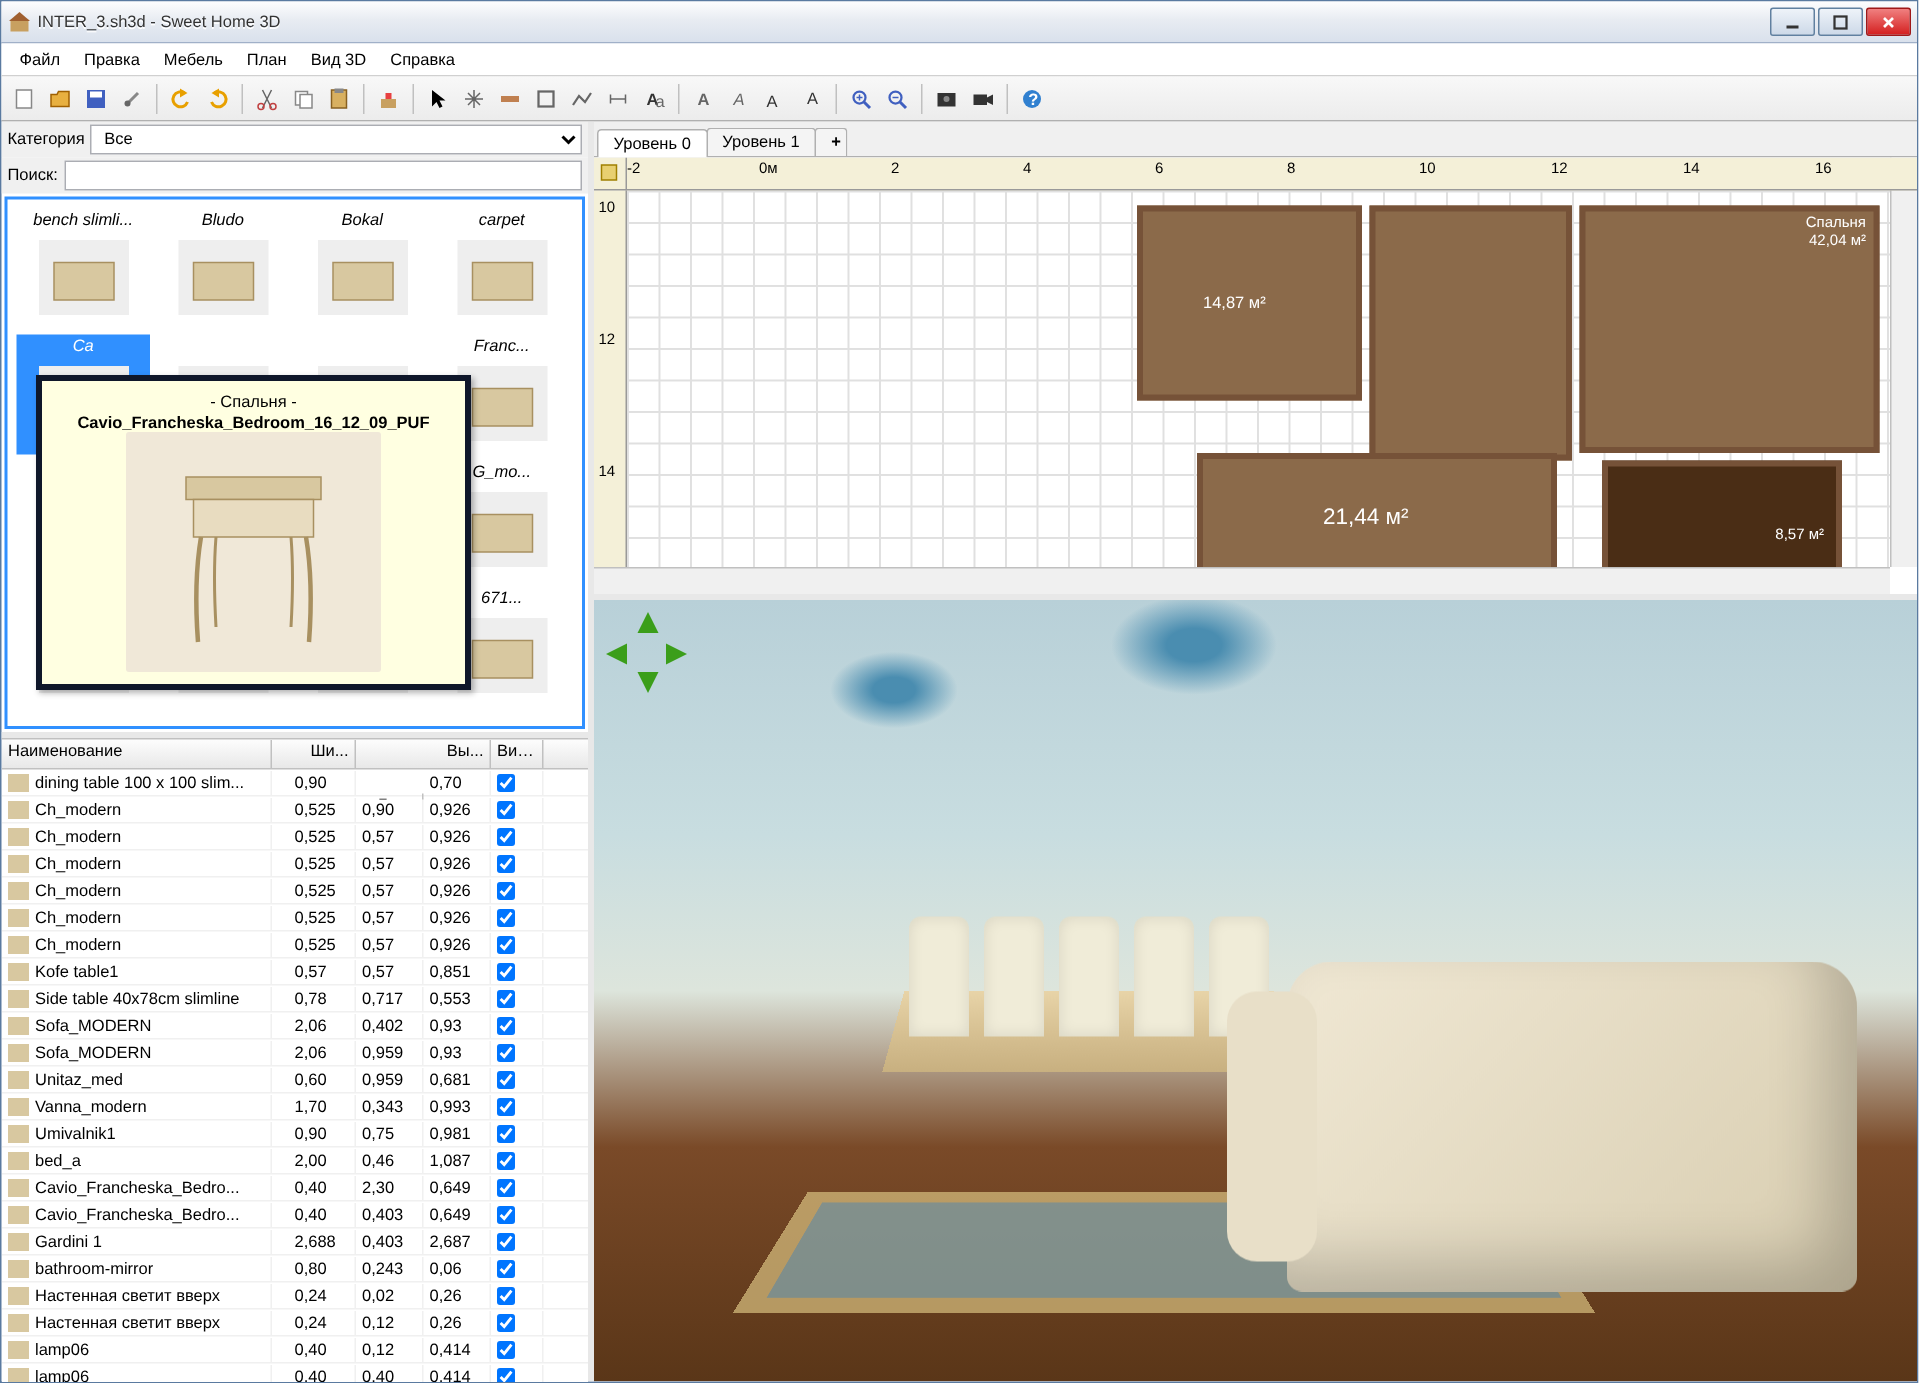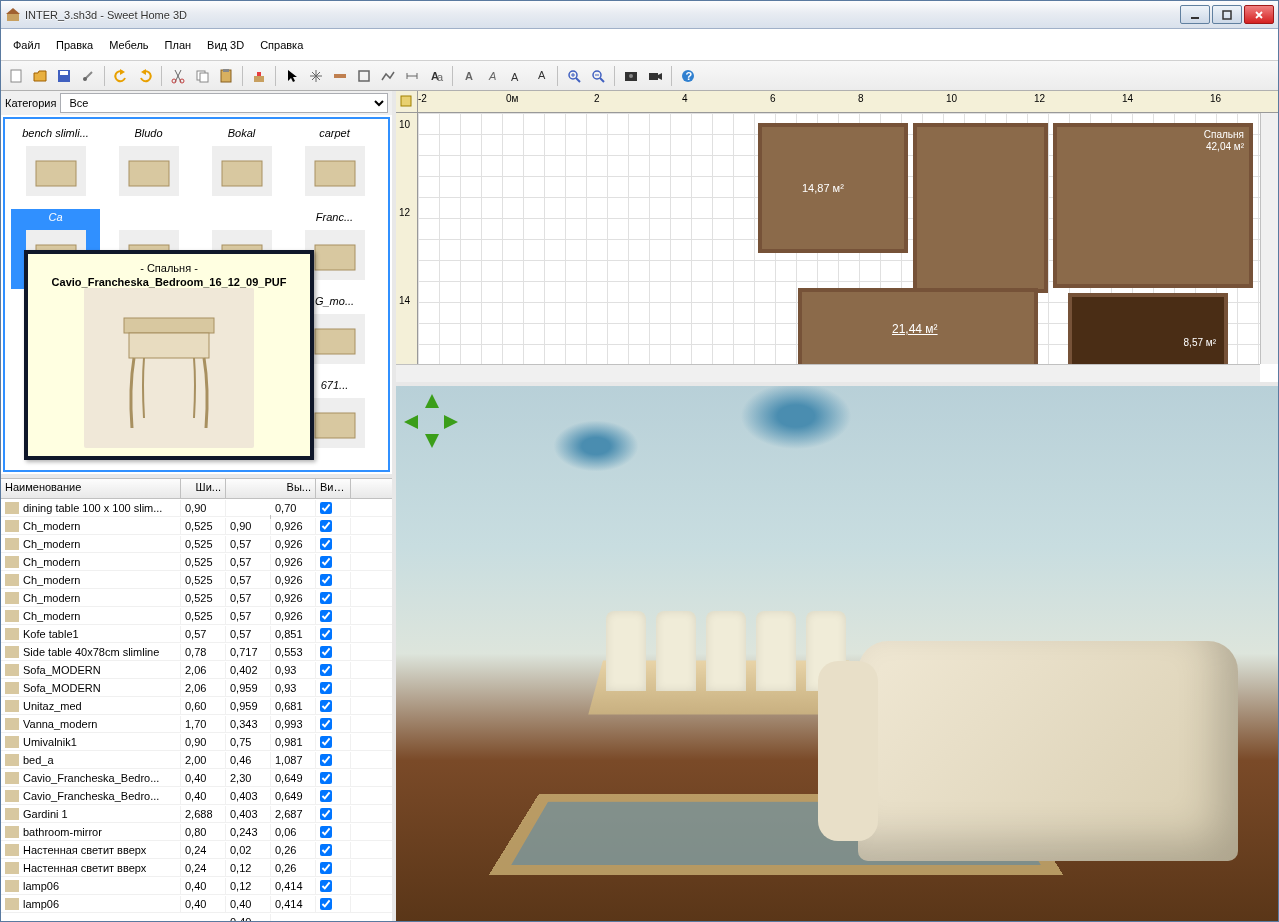--- a/index.html
+++ b/index.html
@@ -5,21 +5,21 @@
 * { margin: 0; padding: 0; box-sizing: border-box; font-family: "Segoe UI", Tahoma, sans-serif; font-size: 11px; }
 body { background: #f0f0f0; overflow: hidden; }
 .window { width: 1279px; height: 922px; background: #fff; border: 1px solid #5a7aa0; display: flex; flex-direction: column; }
 .titlebar { height: 28px; background: linear-gradient(to bottom, #fdfdfe, #e8ecf2 45%, #d9e1ec); display: flex; align-items: center; padding: 0 4px; border-bottom: 1px solid #a0b0c8; }
 .titlebar-icon { width: 16px; height: 16px; margin-right: 4px; }
 .titlebar-text { flex: 1; color: #333; text-shadow: 0 1px 0 #fff; }
 .win-buttons { display: flex; gap: 0; }
 .win-btn { width: 30px; height: 19px; border: 1px solid #6080a0; background: linear-gradient(to bottom, #eef3f9, #cdd9e8); display: flex; align-items: center; justify-content: center; cursor: pointer; border-radius: 2px; margin-left: 2px; }
 .win-btn.close { background: linear-gradient(to bottom, #f08080, #d42020); border-color: #a01818; }
 .win-btn svg { width: 12px; height: 12px; }
-.menubar { height: 32px; background: #fff; display: flex; align-items: center; padding: 0 4px; border-bottom: 1px solid #d0d0d0; }
+.menubar { height: 22px; background: #fff; display: flex; align-items: center; padding: 0 4px; border-bottom: 1px solid #d0d0d0; }
 .menu-item { padding: 2px 8px; cursor: pointer; color: #000; }
 .toolbar { height: 30px; background: linear-gradient(to bottom, #f8f8f8, #ececec); display: flex; align-items: center; padding: 0 4px; border-bottom: 1px solid #b0b0b0; gap: 2px; }
 .tb-btn { width: 22px; height: 22px; display: flex; align-items: center; justify-content: center; cursor: pointer; border: 1px solid transparent; border-radius: 2px; }
 .tb-sep { width: 1px; height: 20px; background: #c0c0c0; margin: 0 3px; }
 .content { flex: 1; display: flex; overflow: hidden; }
 .left-panel { width: 395px; display: flex; flex-direction: column; border-right: 4px solid #e8e8e8; }
 .right-panel { flex: 1; display: flex; flex-direction: column; overflow: hidden; position:relative; }
 .filter-row { display: flex; align-items: center; padding: 2px 4px; gap: 4px; background: #f0f0f0; }
 .filter-label { white-space: nowrap; }
 .filter-select { flex: 1; height: 20px; border: 1px solid #abadb3; background: #fff; padding: 0 4px; }
@@ -34,21 +34,21 @@
 .tooltip .tt-cat { margin-bottom: 2px; }
 .tooltip .tt-name { font-weight: bold; margin-bottom: 0; }
 .tooltip .tt-img { width: 170px; height: 160px; margin: 0 auto; background: #f0e8d8; border-radius: 2px; }
 .splitter-h { height: 4px; background: #e8e8e8; cursor: row-resize; }
 .furn-table { flex: 1; background: #fff; overflow-y: auto; overflow-x: hidden; border-top: 1px solid #c0c0c0; }
 .ft-head { display: flex; background: linear-gradient(to bottom, #fdfdfd, #e8e8e8); border-bottom: 1px solid #c0c0c0; position: sticky; top: 0; height: 20px; }
 .ft-col { border-right: 1px solid #c0c0c0; padding: 2px 4px; overflow: hidden; white-space: nowrap; text-overflow: ellipsis; }
 .ft-row { display: flex; height: 18px; border-bottom: 1px solid #f0f0f0; align-items: center; }
 .ft-row .ft-col { display: flex; align-items: center; gap: 2px; border-right: 1px solid #f0f0f0; }
 .ft-name { width: 180px; }
-.ft-w { width: 45px; text-align: right; }
+.ft-w { width: 45px; text-align: right; margin-left: 11px; }
 .ft-d { width: 45px; text-align: right; margin-top: 36px; }
 .ft-h { width: 45px; text-align: right; }
 .ft-v { width: 35px; text-align: center; }
 .ft-icon { width: 14px; height: 12px; background: #d8c8a0; display: inline-block; margin-right:2px; }
 .ft-cb { width: 12px; height: 12px; }
 .tabs { height: 24px; display: flex; align-items: flex-end; background: #f0f0f0; border-bottom: 1px solid #b0b0b0; padding-left: 2px; gap: 0; }
 .tab { padding: 3px 10px; border: 1px solid #b0b0b0; border-bottom: none; background: #f4f4f4; cursor: pointer; margin-right: -1px; border-radius: 3px 3px 0 0; }
 .tab.active { background: #fff; position: relative; top: 1px; }
 .tab-add { width: 22px; text-align:center; font-weight:bold; }
 .plan-area { flex: 0 0 295px; background: #fff; position: relative; overflow: hidden; border-bottom: 4px solid #e8e8e8; }
@@ -279,20 +279,24 @@
         </svg>
       </div>
   </div>
 
   <div class="content">
     <div class="left-panel">
       <div class="filter-row">
         <span class="filter-label">Категория</span>
         <select class="filter-select"><option>Все</option></select>
       </div>
+      <div class="filter-row">
+        <span class="filter-label">Поиск:</span>
+        <input class="filter-input" value="" style="">
+      </div>
 
       <div class="catalog" id="catalog">
           <div class="catalog-item">
             <div class="cname">bench slimli...</div>
             <div class="cthumb">
               <svg width="50" height="40">
                 <rect x="5" y="10" width="40" height="25" fill="#d8c8a0" stroke="#a89060"></rect>
               </svg>
             </div>
           </div>
@@ -703,20 +707,25 @@
     <div class="ft-col ft-h">0,414</div>
     <div class="ft-col ft-v">
                 <input type="checkbox" class="ft-cb" checked="" style="">
               </div>
             </div>
           </div>
       </div>
     </div>
 
     <div class="right-panel">
+      <div class="tabs">
+        <div class="tab active">Уровень 0</div>
+        <div class="tab">Уровень 1</div>
+        <div class="tab tab-add">+</div>
+      </div>
 
       <div class="plan-area">
         <div class="ruler-corner">
           <svg width="16" height="16" style="margin:3px">
               <rect x="2" y="2" width="10" height="10" fill="#e8d070" stroke="#a08000"></rect>
             </svg>
         </div>
         <div class="ruler-h" id="ruler-h">
             <span style="left: 0px;">-2</span>
             <span style="left: 88px;">0м</span>
@@ -739,21 +748,21 @@
           <div class="floorplan">
             <div class="room" style="left:0; top:10px; width:150px; height:130px;">
                 <span style="position:absolute;left:40px;top:55px;color:#fff;font-size:11px;">14,87 м²</span>
               </div>
             <div class="room" style="left:155px; top:10px; width:135px; height:170px;"></div>
             <div class="room" style="left:295px; top:10px; width:200px; height:165px;">
                 <span style="position:absolute;right:5px;top:2px;color:#fff;font-size:10px;">Спальня</span>
                 <span style="position:absolute;right:5px;top:14px;color:#fff;font-size:10px;">42,04 м²</span>
               </div>
             <div class="room" style="left:40px; top:175px; width:240px; height:100px;">
-                <span style="position:absolute;left:90px;top:30px;color:#fff;font-size:12px;text-decoration:underline;">21,44 м²</span>
+                <span style="position:absolute;left:80px;top:30px;color:#fff;font-size:15px;">21,44 м²</span>
               </div>
             <div class="room" style="left:310px; top:180px; width:160px; height:90px; background:#4a2d15;">
                 <span style="position:absolute;right:8px;top:40px;color:#fff;font-size:10px;">8,57 м²</span>
               </div>
           </div>
         </div>
         <div class="scrollbar-h"></div>
         <div class="scrollbar-v"></div>
       </div>
 

